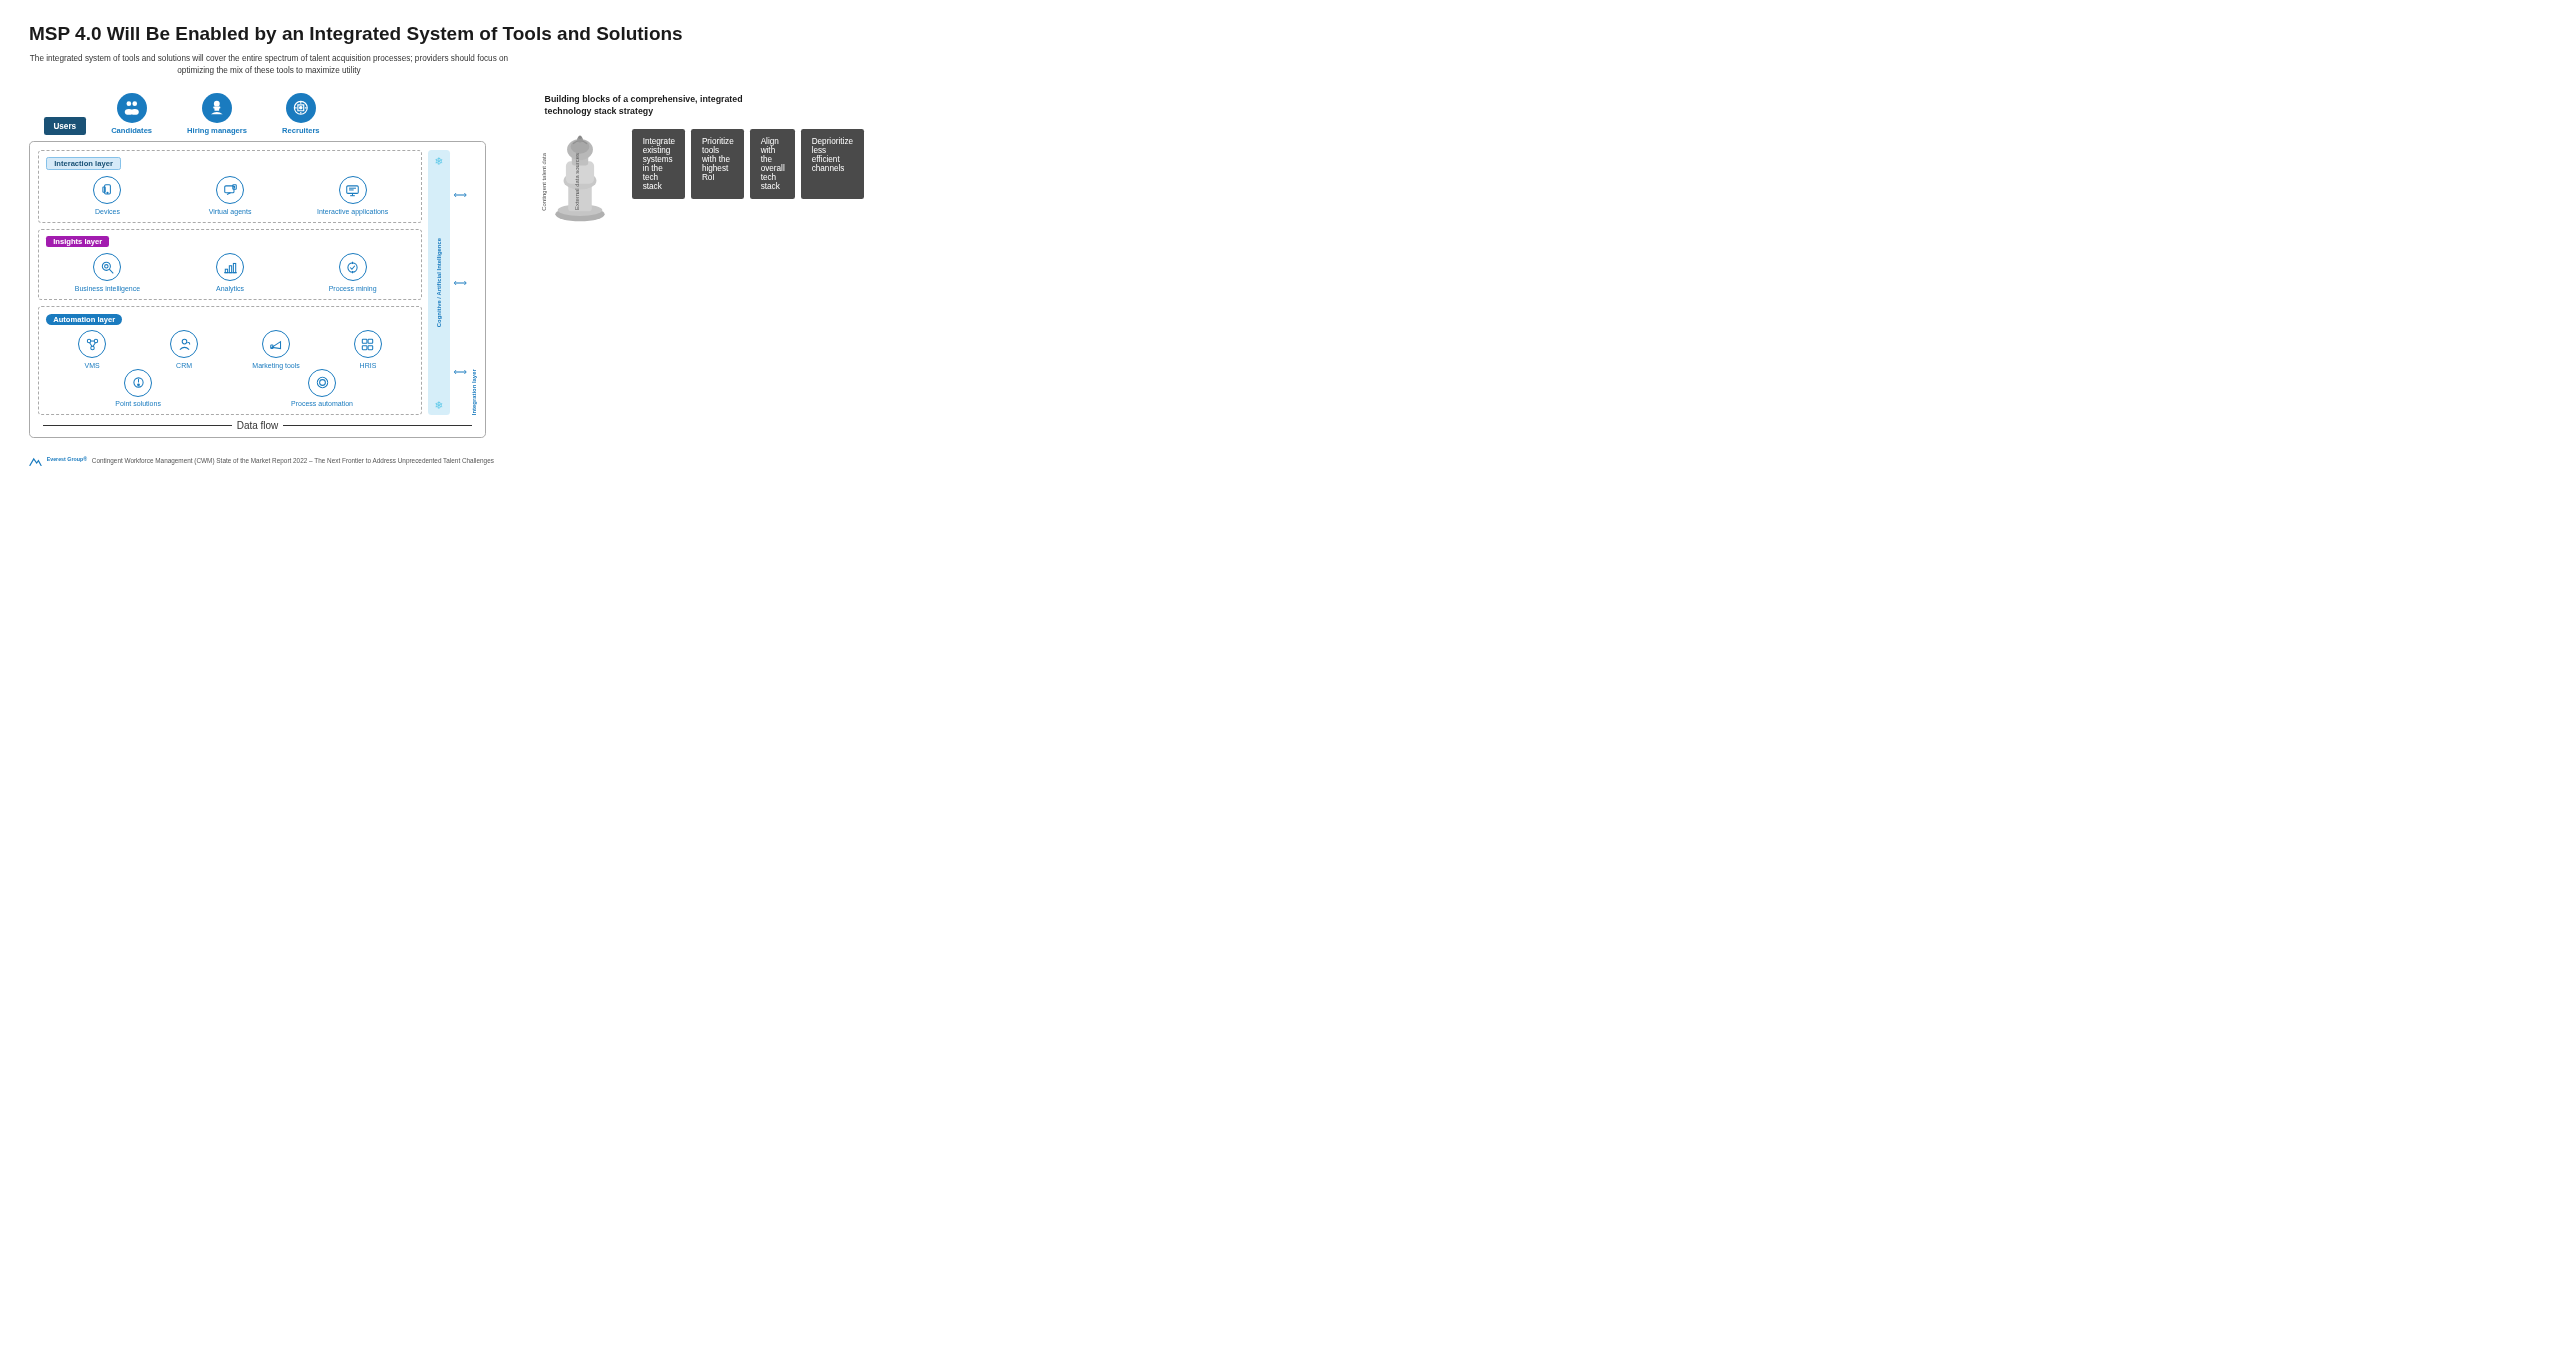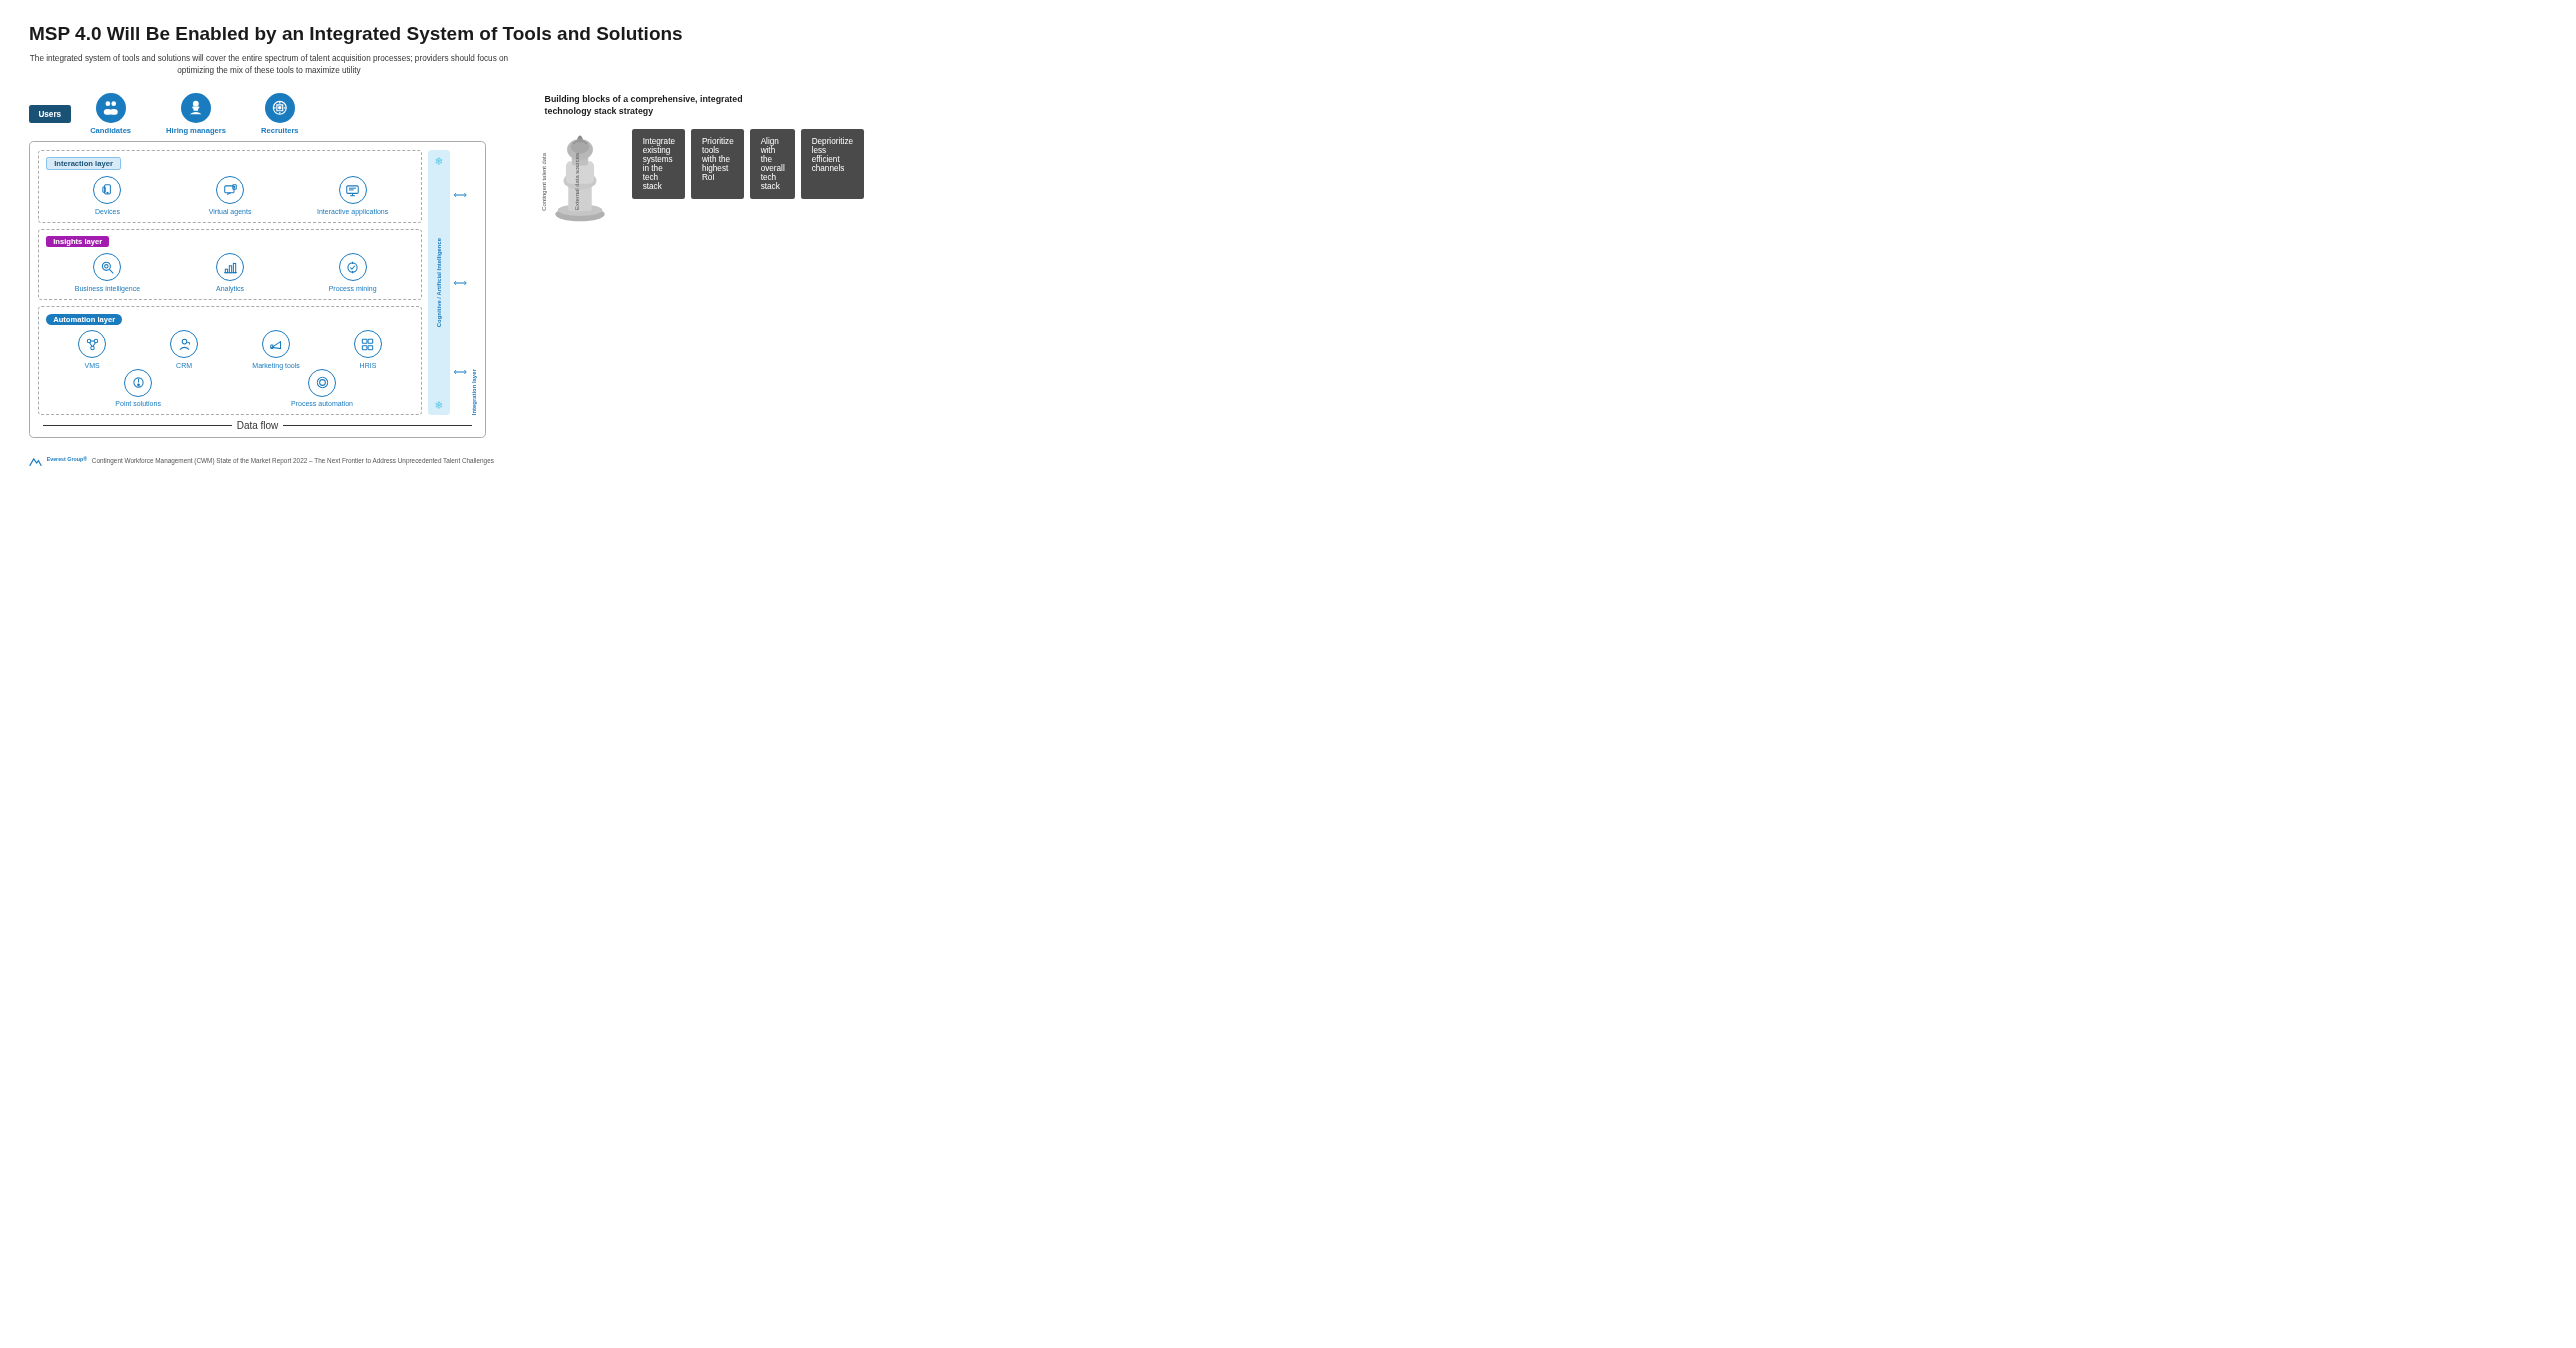--- a/index.html
+++ b/index.html
@@ -35,23 +35,24 @@
     }
 
     
     .diagram-section {
       flex: 0 0 457px;
     }
 
     
     .users-row {
       display: flex;
-      align-items: center;
+      align-items: flex-end;
       margin-bottom: 5.9px;
-      gap: 2px;
+      gap: 8px;
+      margin-left: 15px;
     }
 
     .users-label {
       background: #1a5276;
       color: white;
       font-weight: bold;
       font-size: 8.2px;
       padding: 4.7px 9.4px;
       border-radius: 2.3px;
       margin-right: 17.6px;

